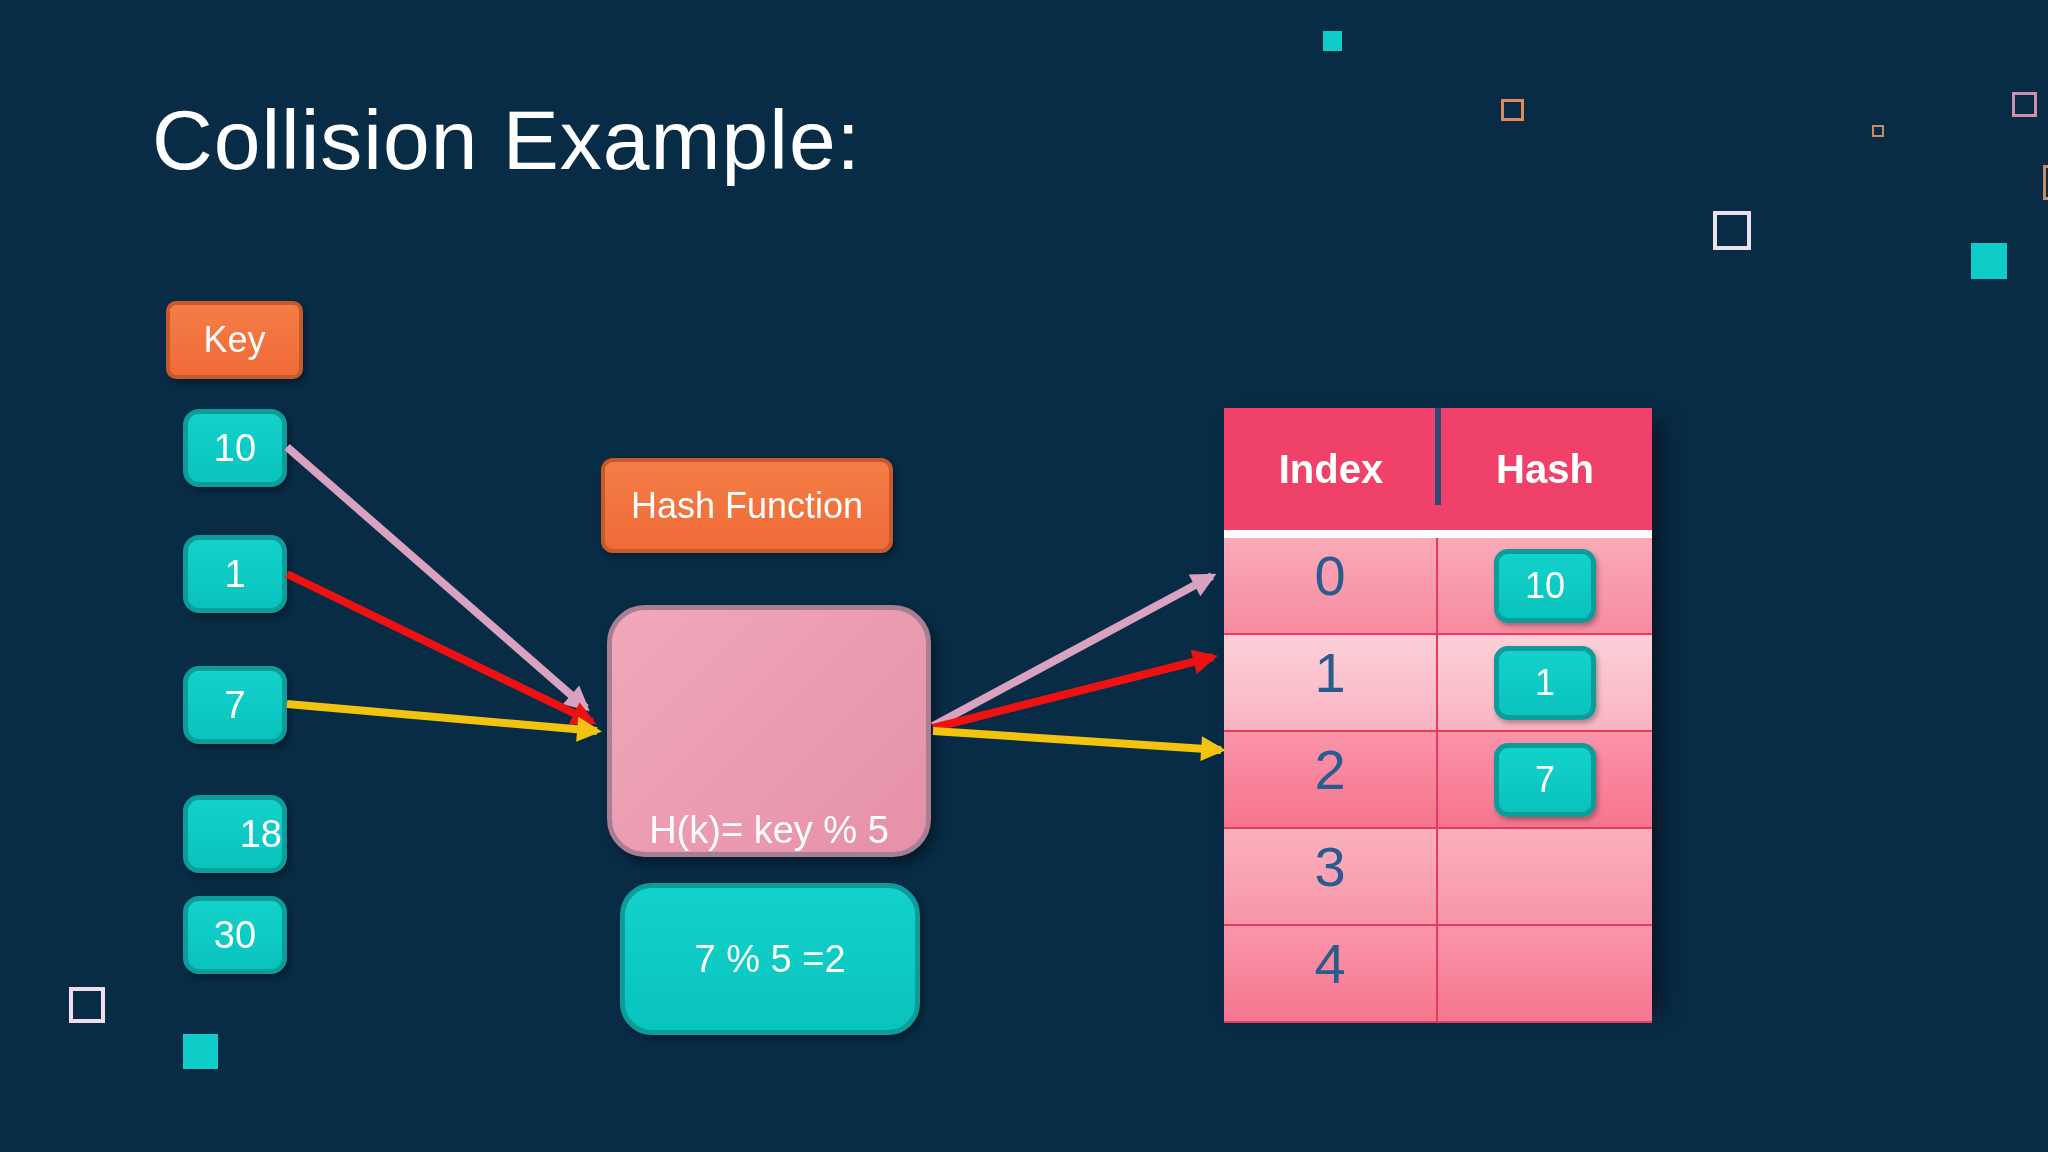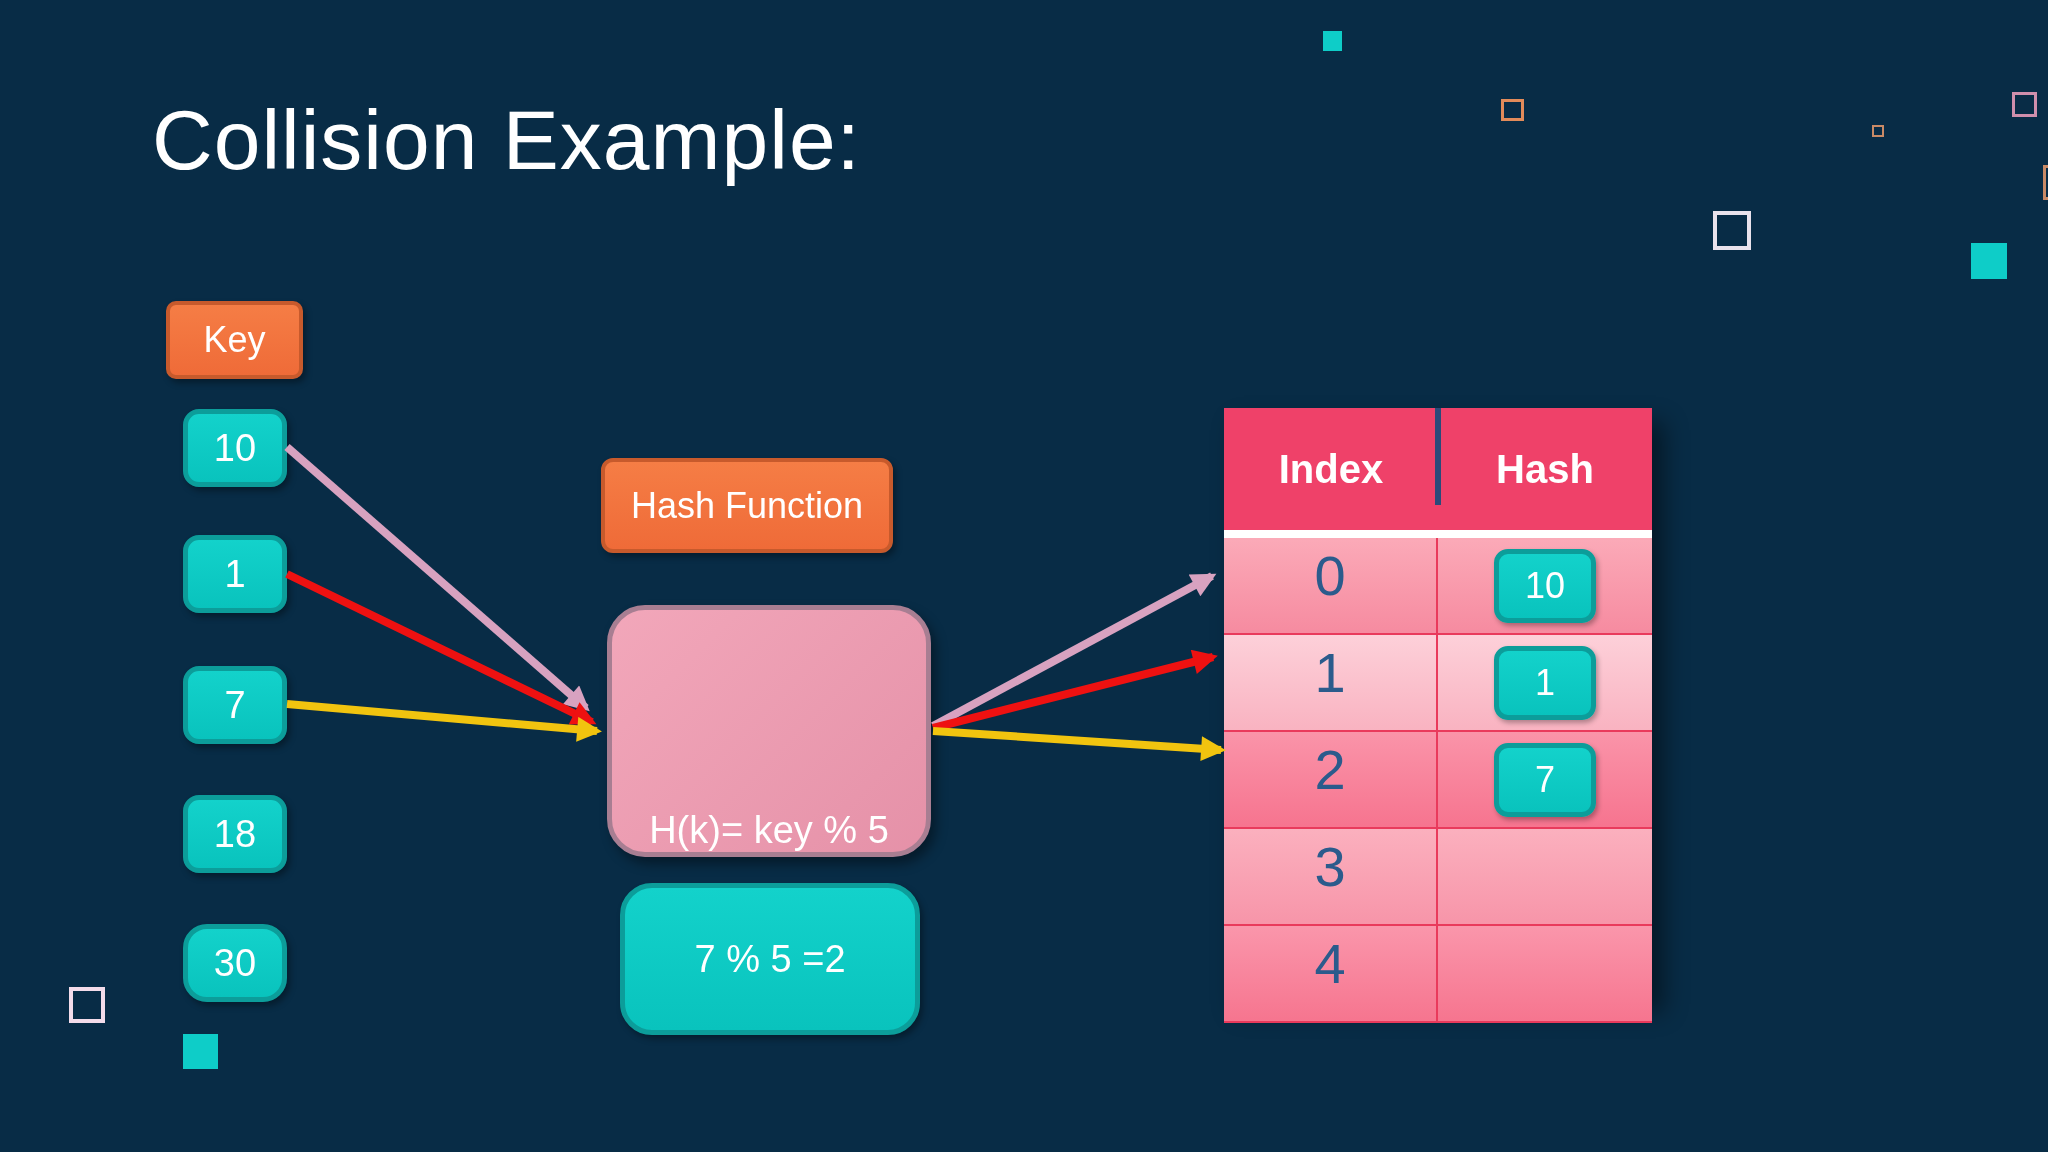--- a/index.html
+++ b/index.html
@@ -25,21 +25,21 @@
   }
   .tbox{ 
     background:linear-gradient(180deg,#13d2cb,#09c3bd);
     border:5px solid #0c9d9a;border-radius:16px;
     box-shadow:3px 4px 6px rgba(0,0,0,.35);
     display:flex;align-items:center;justify-content:center;
     box-sizing:border-box;color:#fff;
   }
   #key-label{left:166px;top:301px;width:137px;height:78px;font-size:36px;border-radius:10px;}
   .keybox{left:183px;width:104px;height:78px;font-size:38px;}
-  #key-0{top:409px;} #key-1{top:535px;} #key-2{top:666px;} #key-3{top:795px;} #key-4{top:924px;border-radius:24px;}
+  #key-0{top:409px;} #key-1{top:535px;} #key-2{top:666px;} #key-3{top:795px;justify-content:flex-end;} #key-4{top:896px;}
 
   #hash-label{left:601px;top:458px;width:292px;height:95px;font-size:36px;}
   #hash-box{
     left:607px;top:605px;width:324px;height:252px;
     background:linear-gradient(135deg,#f2a7ba,#e591a8);
     border:5px solid #a87e92;border-radius:38px;
     box-shadow:5px 7px 12px rgba(0,0,0,.4);
     display:flex;align-items:flex-end;justify-content:center;
     box-sizing:border-box;font-size:38px;
   }

